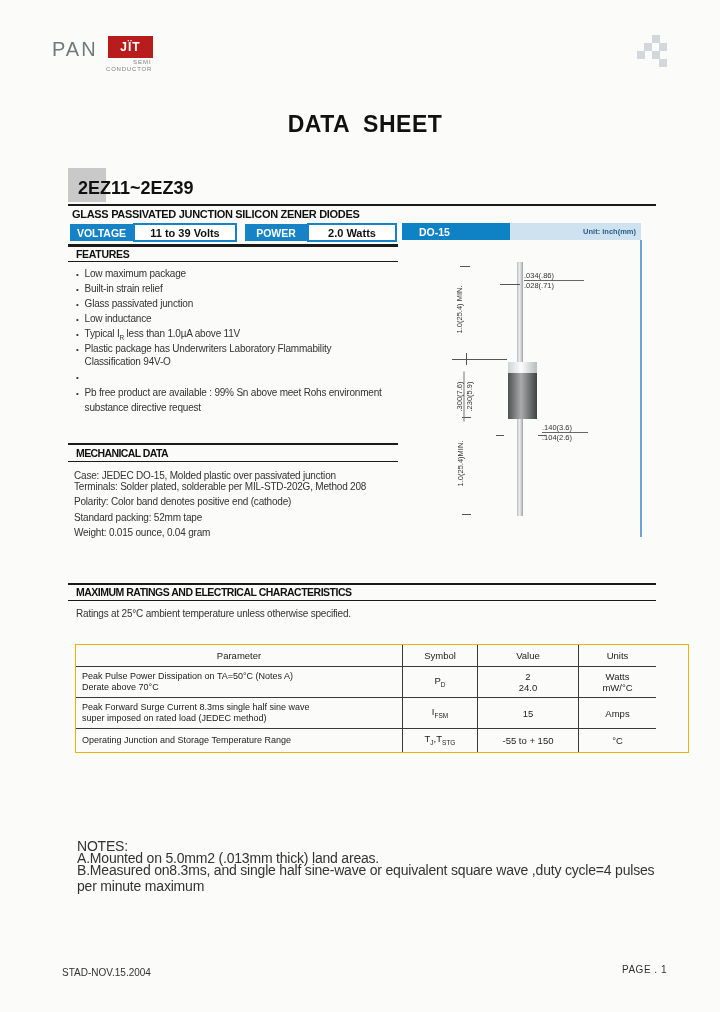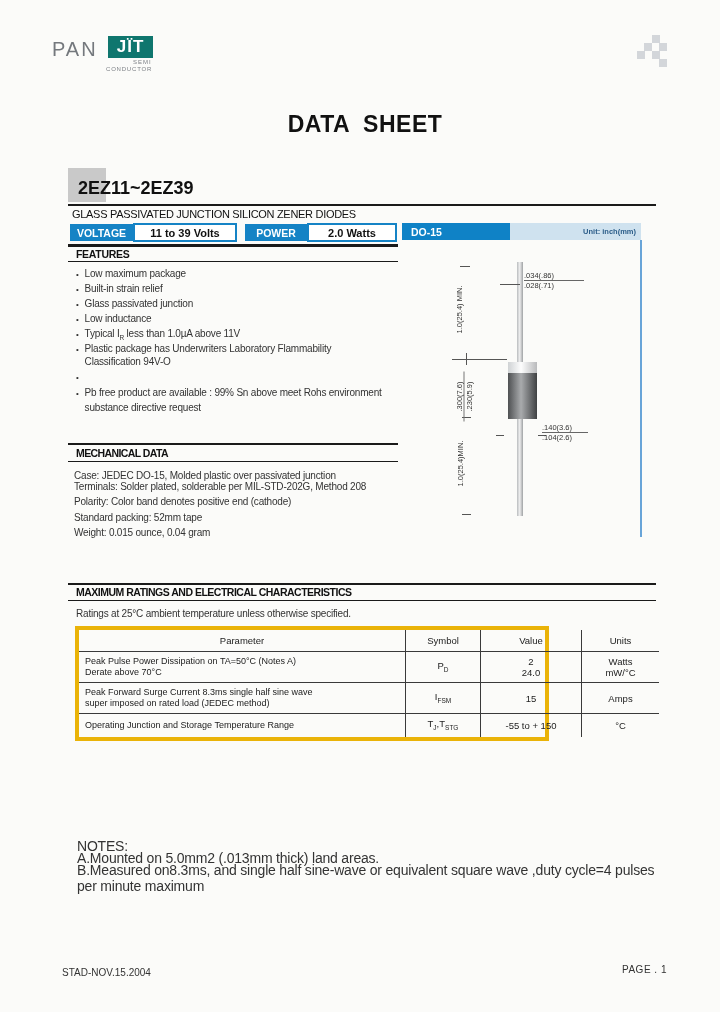--- a/index.html
+++ b/index.html
@@ -15,62 +15,62 @@
   .badge{position:absolute;height:17px;color:#fff;font-weight:bold;font-size:10.5px;display:flex;align-items:center;justify-content:center;background:#1583c5}
   .vbox{position:absolute;height:19px;border:2px solid #1583c5;background:#fff;font-weight:bold;font-size:11px;color:#111;display:flex;align-items:center;justify-content:center}
   .lead{position:absolute;width:6px;background:linear-gradient(90deg,#b9bcbe,#efeff0 45%,#9fa2a4)}
   .vtext{position:absolute;font-size:7.5px;color:#333;white-space:nowrap;text-align:center;transform:rotate(-90deg)}
   .vfrac{position:absolute;transform:rotate(-90deg);font-size:7.5px;color:#333;text-align:center}
   .vfrac span{display:block;line-height:9px;white-space:nowrap}
   .vfrac span:first-child{border-bottom:1px solid #777}
   .hfrac{position:absolute;font-size:7.5px;color:#333;text-align:left}
   .hfrac span{display:block;line-height:9px;white-space:nowrap}
   .hfrac span:first-child{border-bottom:1px solid #666}
-  .rtable{position:absolute;left:75px;top:626px;width:474px;border:4px solid #eab308;display:grid;grid-template-columns:326px 75px 101px 78px;grid-template-rows:21px 31px 31px 24px;background:#fbfbf9}
+  .rtable{position:absolute;left:75px;top:644px;width:614px;border:1px solid #eab308;display:grid;grid-template-columns:326px 75px 101px 78px;grid-template-rows:21px 31px 31px 24px;background:#fbfbf9}
   .cell{font-size:9.5px;color:#222;display:flex;align-items:center;justify-content:center;text-align:center;flex-direction:column;line-height:11px}
   .cell.param{align-items:flex-start;text-align:left;padding-left:6px;font-size:9px}
   .bl{border-left:1px solid #3a3a3a}
   .bt{border-top:1px solid #3a3a3a}
   sub{font-size:6.5px}
   .note{position:absolute;left:77px;font-size:14px;letter-spacing:-0.2px;color:#333}
   .checker span{position:absolute;width:8px;height:8px;background:#d3d6da}
 </style>
 </head>
 <body>
 
 <div class="abs" style="left:52px;top:36px;width:120px;height:40px">
   <span class="abs" style="left:0;top:2px;font-size:20px;font-weight:normal;letter-spacing:2px;color:#74787d">PAN</span>
-  <span class="abs" style="left:56px;top:0;width:45px;height:22px;background:#0f766e;color:#fff;font-weight:bold;font-size:17px;display:flex;align-items:center;justify-content:center;letter-spacing:1px">JÏT</span>
+  <span class="abs" style="left:56px;top:0;width:45px;height:22px;background:#b91c1c;color:#fff;font-weight:bold;font-size:12px;display:flex;align-items:center;justify-content:center;letter-spacing:1px">JÏT</span>
   <span class="abs" style="left:81px;top:23px;font-size:6px;letter-spacing:1px;color:#7b7f84">SEMI</span>
   <span class="abs" style="left:54px;top:30px;font-size:6px;letter-spacing:0.8px;color:#7b7f84">CONDUCTOR</span>
 </div>
 
 <div class="checker">
   <span style="left:652px;top:35px"></span>
   <span style="left:644px;top:43px"></span>
   <span style="left:659px;top:43px"></span>
   <span style="left:637px;top:51px"></span>
   <span style="left:652px;top:51px"></span>
   <span style="left:659px;top:59px"></span>
 </div>
 
 <div class="abs" style="left:0;top:111px;width:730px;text-align:center;font-size:23px;font-weight:bold;letter-spacing:0.5px;color:#111;white-space:pre">DATA  SHEET</div>
 
 <div class="abs" style="left:68px;top:168px;width:38px;height:34px;background:#c9c9c9"></div>
 <div class="abs" style="left:78px;top:178px;font-size:18px;font-weight:bold;color:#111">2EZ11~2EZ39</div>
 <div class="hline" style="left:68px;top:204px;width:588px;height:2px"></div>
 
-<div class="abs" style="left:72px;top:208px;font-size:11px;font-weight:normal;letter-spacing:-0.3px;color:#111">GLASS PASSIVATED JUNCTION SILICON ZENER DIODES</div>
+<div class="abs" style="left:72px;top:208px;font-size:11px;font-weight:bold;letter-spacing:-0.3px;color:#111">GLASS PASSIVATED JUNCTION SILICON ZENER DIODES</div>
 
 <div class="badge" style="left:70px;top:224px;width:63px">VOLTAGE</div>
 <div class="vbox" style="left:133px;top:223px;width:104px">11 to 39 Volts</div>
 <div class="badge" style="left:245px;top:224px;width:62px">POWER</div>
 <div class="vbox" style="left:307px;top:223px;width:90px">2.0 Watts</div>
 
-<div class="badge" style="left:402px;top:223px;width:112px;justify-content:flex-start;padding-left:9px;background:#0f82c6">DO-15</div>
+<div class="badge" style="left:402px;top:223px;width:112px;justify-content:flex-start;padding-left:17px;background:#0f82c6">DO-15</div>
 <div class="abs" style="left:510px;top:223px;width:131px;height:17px;background:#cfe2ef;display:flex;align-items:center;justify-content:flex-end;padding-right:5px">
   <span style="font-size:7.5px;font-weight:bold;color:#2a5c88">Unit: inch(mm)</span>
 </div>
 
 <div class="hline" style="left:68px;top:244px;width:330px;height:3px"></div>
 
 <div class="sec-title" style="left:76px;top:248px">FEATURES</div>
 <div class="hline" style="left:68px;top:261px;width:330px;height:1px"></div>
 
 <div class="feat" style="top:267px">

